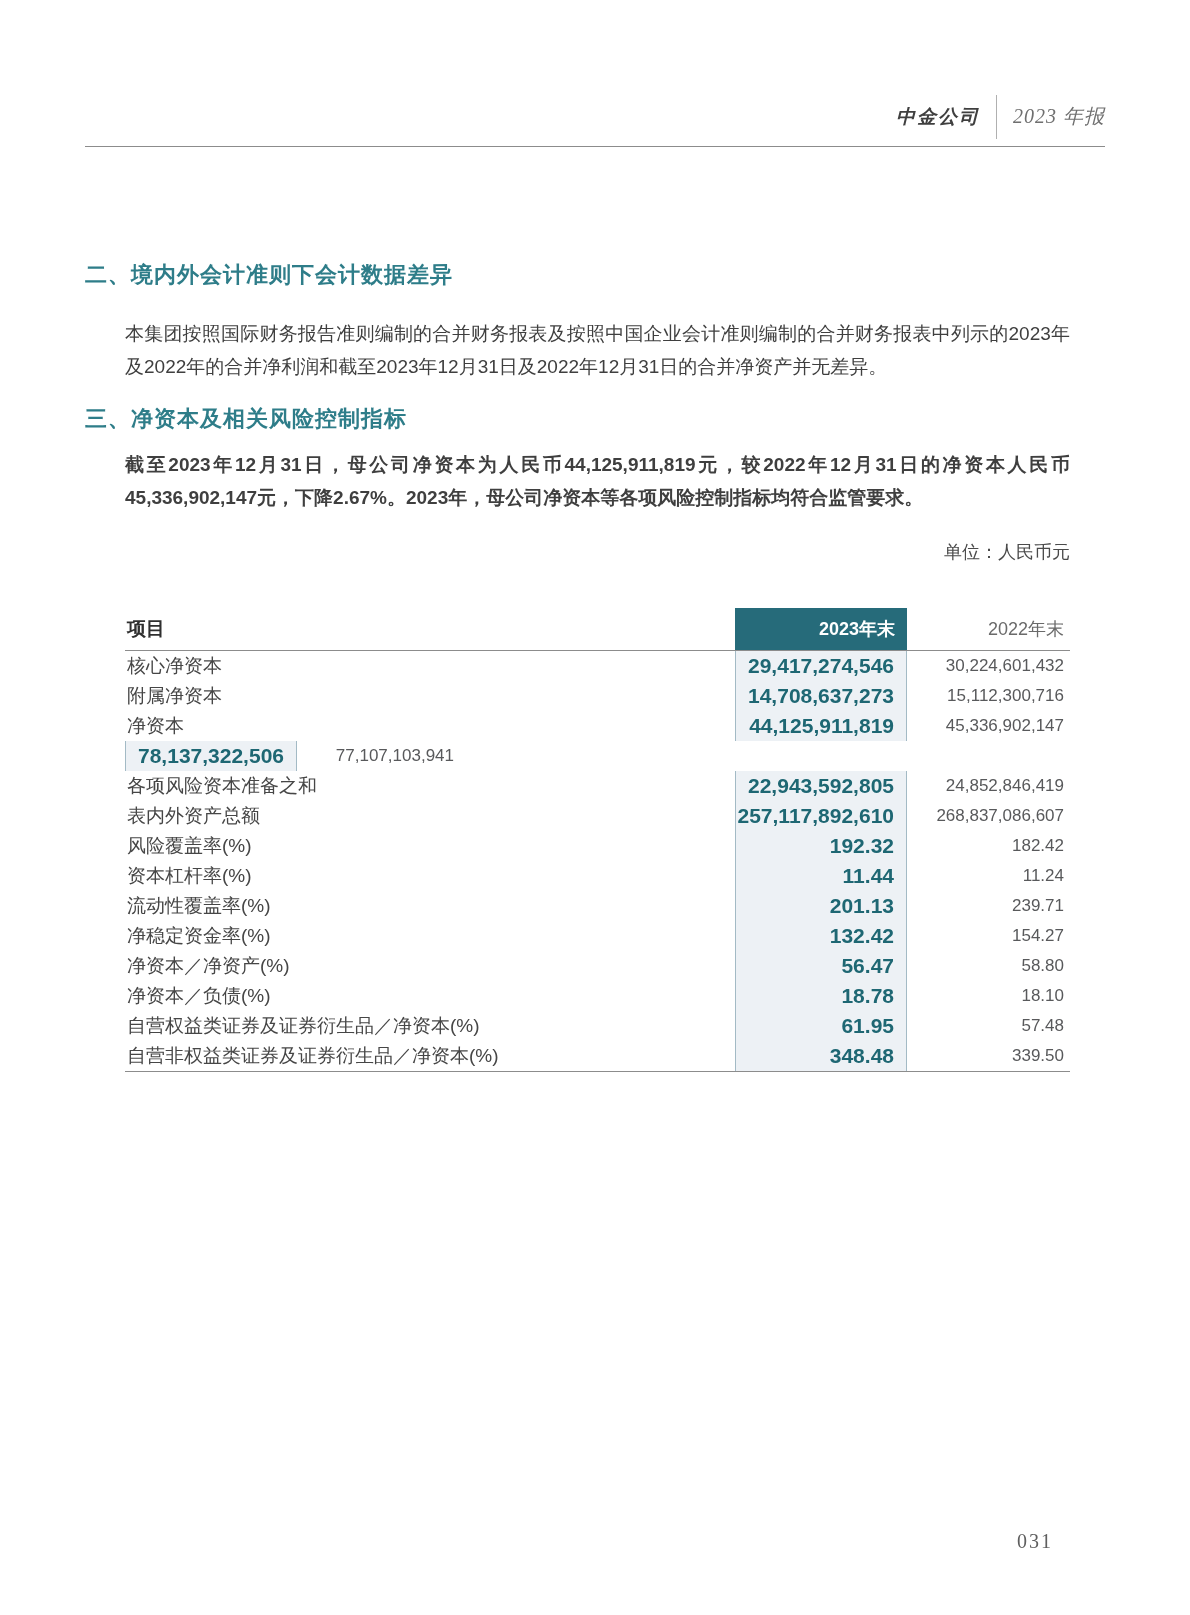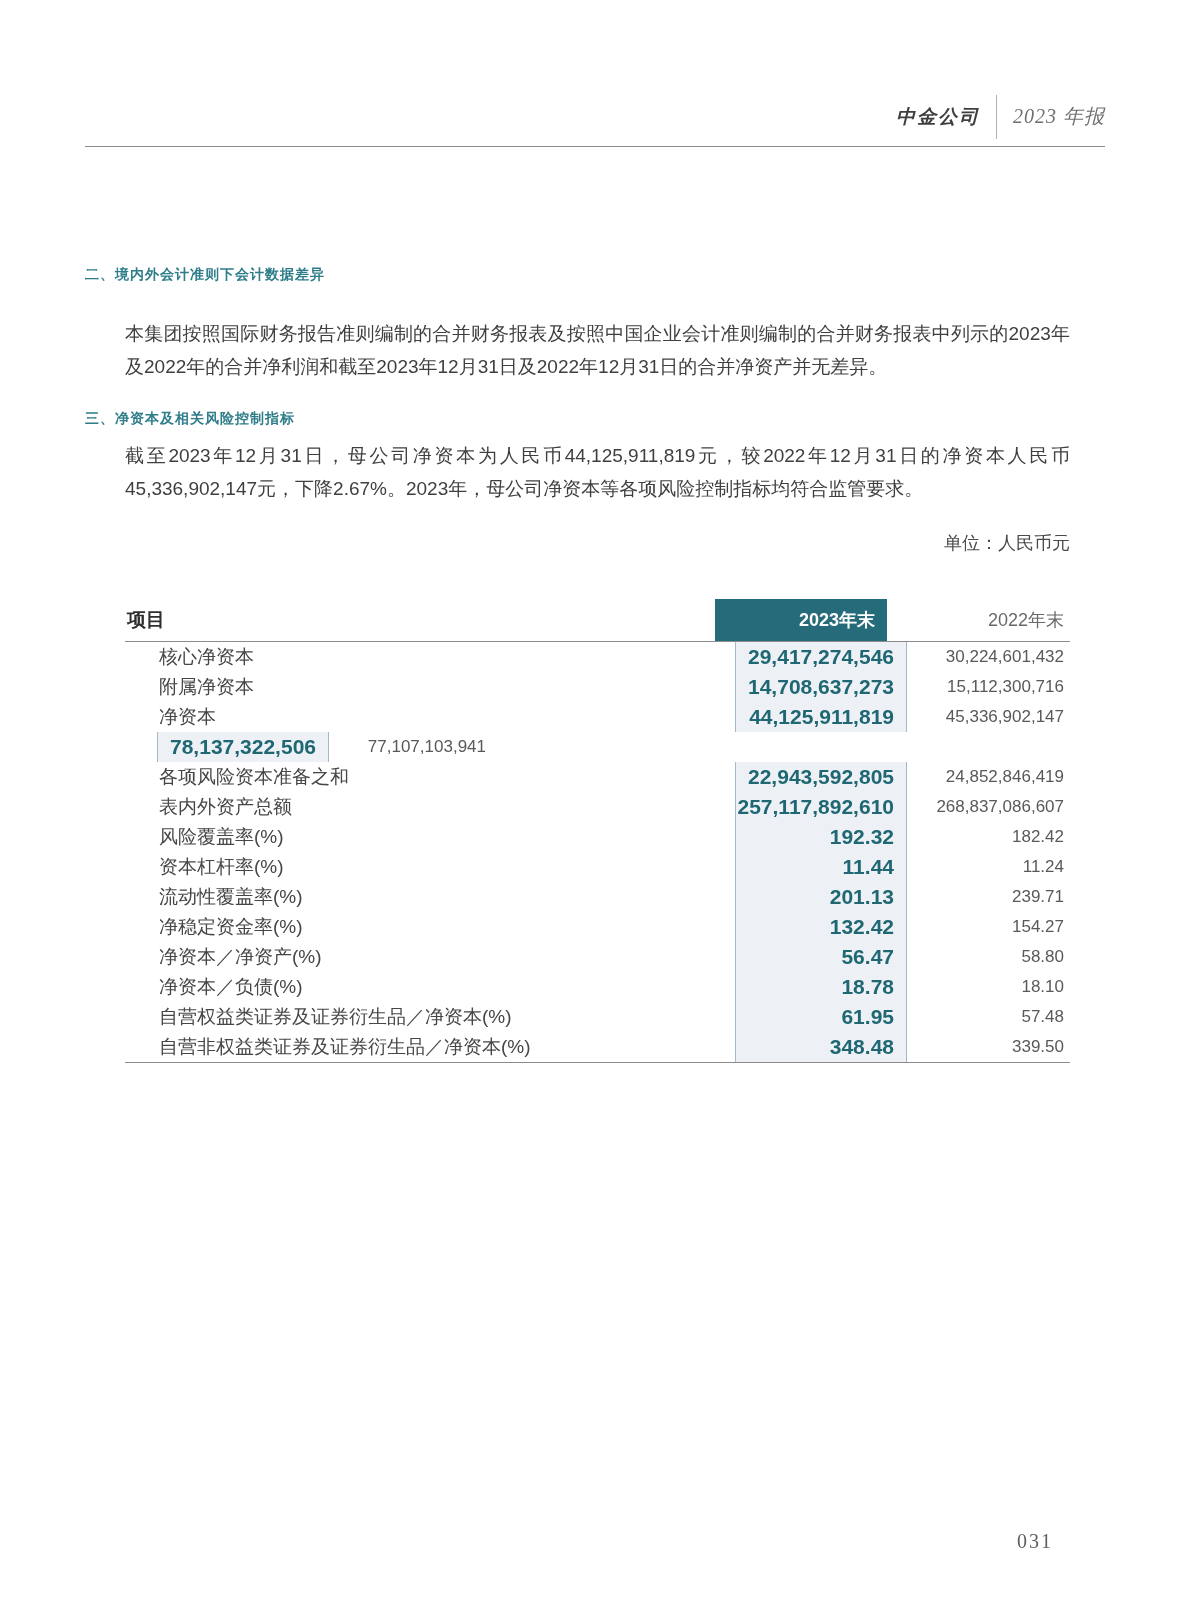--- a/index.html
+++ b/index.html
@@ -58,38 +58,38 @@
 
   
   .content {
     position: absolute;
     top: 147px;
     left: 85px;
     width: 1020px;
   }
   .section-heading {
     margin: 0;
-    font-size: 14px;
+    font-size: 22px;
     line-height: 32px;
     font-weight: bold;
     color: var(--teal-heading);
     font-family: "Liberation Serif", serif;
     letter-spacing: 1px;
   }
   .h-first { margin-top: 112px; }
   .h-second { margin-top: 20px; }
   .para {
     margin: 26px 0 0 40px;
     width: 945px;
     font-size: 19px;
     line-height: 33px;
     color: #3f3f3f;
     text-align: justify;
   }
-  .para-second { margin-top: 4px; }
+  .para-second { margin-top: 13px; font-weight: bold; }
 
   .unit-label {
     margin-top: 26px;
     width: 985px;
     text-align: right;
     font-size: 18px;
     color: #4a4a4a;
   }
 
   
@@ -97,21 +97,20 @@
     margin: 44px 0 0 40px;
     width: 945px;
   }
   .trow, .thead {
     display: flex;
     align-items: stretch;
   }
   .thead {
     height: 42px;
     border-bottom: 1px solid var(--line-gray);
-    gap: 20px;
   }
   .cell {
     display: flex;
     align-items: center;
     box-sizing: border-box;
     padding-left: 32px;
   }
   .col-item { flex: 1; padding-left: 2px; }
   .col-2023 { width: 172px; justify-content: flex-end; padding-right: 12px; }
   .col-2022 { width: 163px; justify-content: flex-end; padding-right: 6px; }
@@ -126,21 +125,21 @@
     color: #ffffff;
     font-size: 18px;
     font-weight: bold;
   }
   .head-2022 {
     color: #6a6a6a;
     font-size: 18px;
   }
 
   .tbody { border-bottom: 1px solid var(--line-gray); }
-  .trow { height: 30px; margin-left: 32px; }
+  .trow { height: 30px; }
   .row-label {
     font-size: 19px;
     color: #464646;
   }
   .val-2023 {
     background: var(--hl-bg);
     border-left: 1px solid var(--hl-border);
     border-right: 1px solid var(--hl-border);
     font-size: 21px;
     font-weight: bold;

